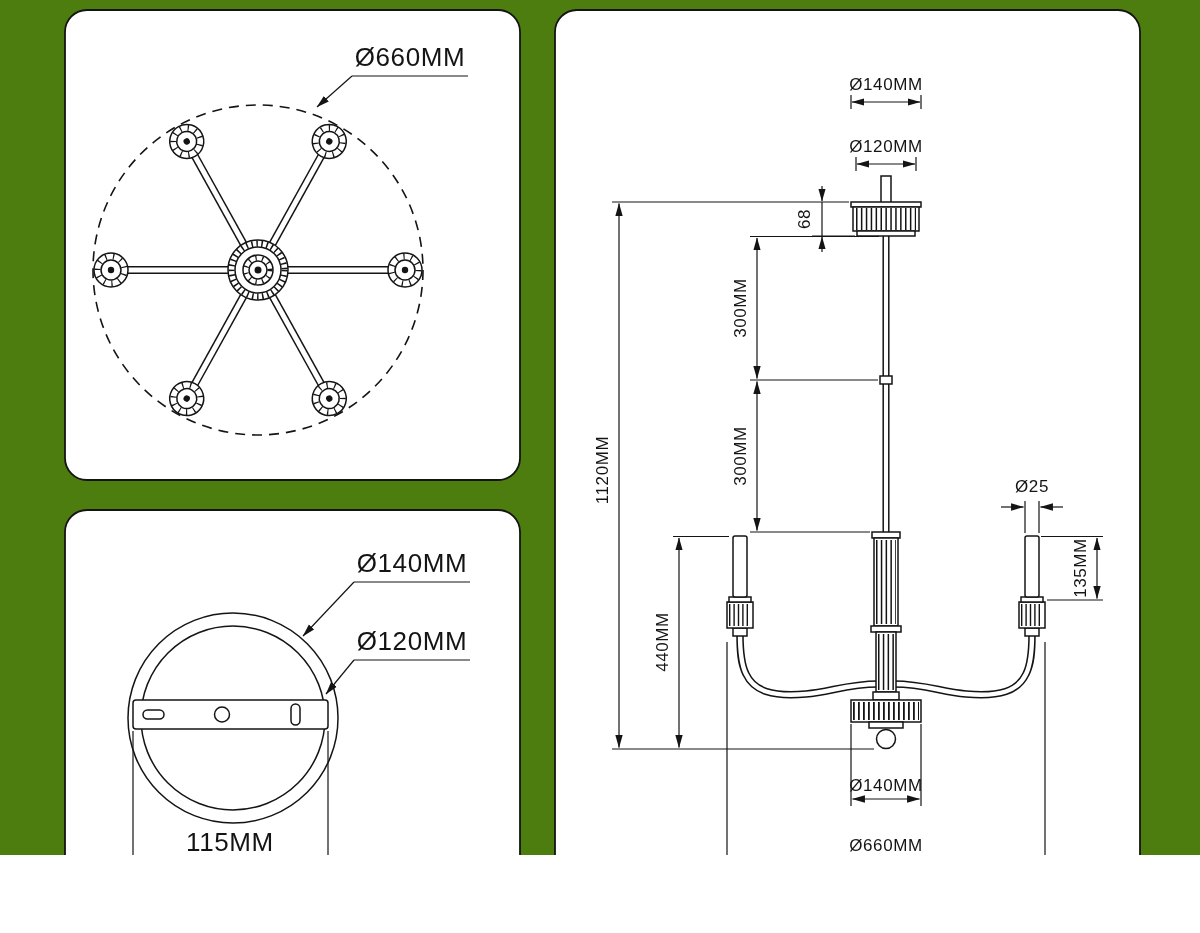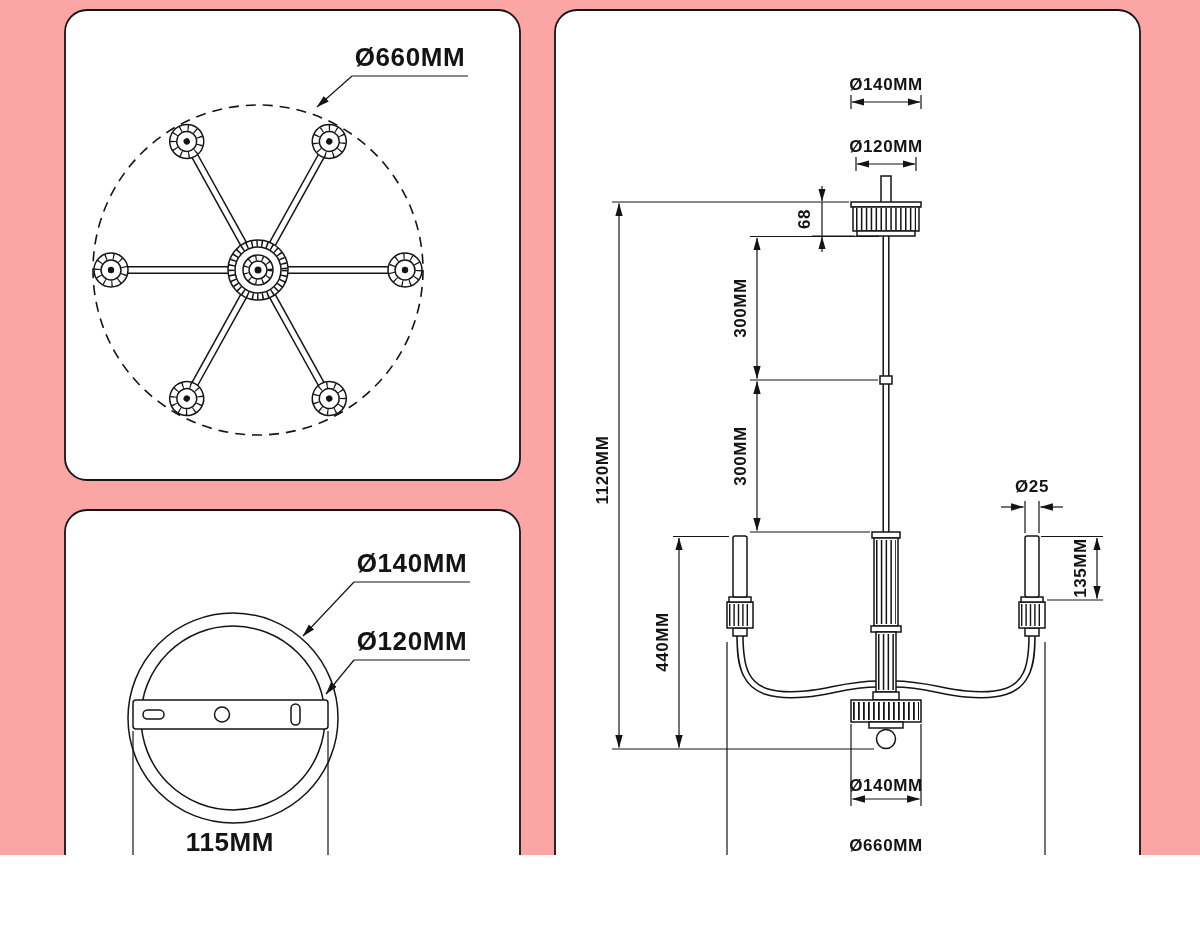--- a/index.html
+++ b/index.html
@@ -1,17 +1,17 @@
 <!DOCTYPE html>
 <html><head>
 <meta charset="utf-8">
 <style>
   html,body{margin:0;padding:0;background:#ffffff;}
-  .sheet{width:1200px;height:855px;position:relative;background:#fca5a5;
-         font-family:"Liberation Sans", sans-serif;font-weight:bold;}
+  .sheet{width:1200px;height:855px;position:relative;background:#4d7c0f;
+         font-family:"Liberation Sans", sans-serif;}
   svg{display:block;}
   .panel{fill:#ffffff;stroke:#141414;stroke-width:1.8;}
   .ol{fill:#ffffff;stroke:#141414;stroke-width:1.5;}
   .ln{stroke:#141414;stroke-width:1.5;fill:none;}
   .dash{stroke:#141414;stroke-width:1.6;fill:none;stroke-dasharray:10 7;}
   .dim{stroke:#141414;stroke-width:1.2;fill:none;}
   .ribs{stroke:#141414;fill:none;}
   .tube{stroke:#141414;stroke-width:7.5;fill:none;stroke-linecap:round;}
   .tubein{stroke:#ffffff;stroke-width:4.4;fill:none;stroke-linecap:round;}
   .lbl{fill:#141414;letter-spacing:0.6px;}

